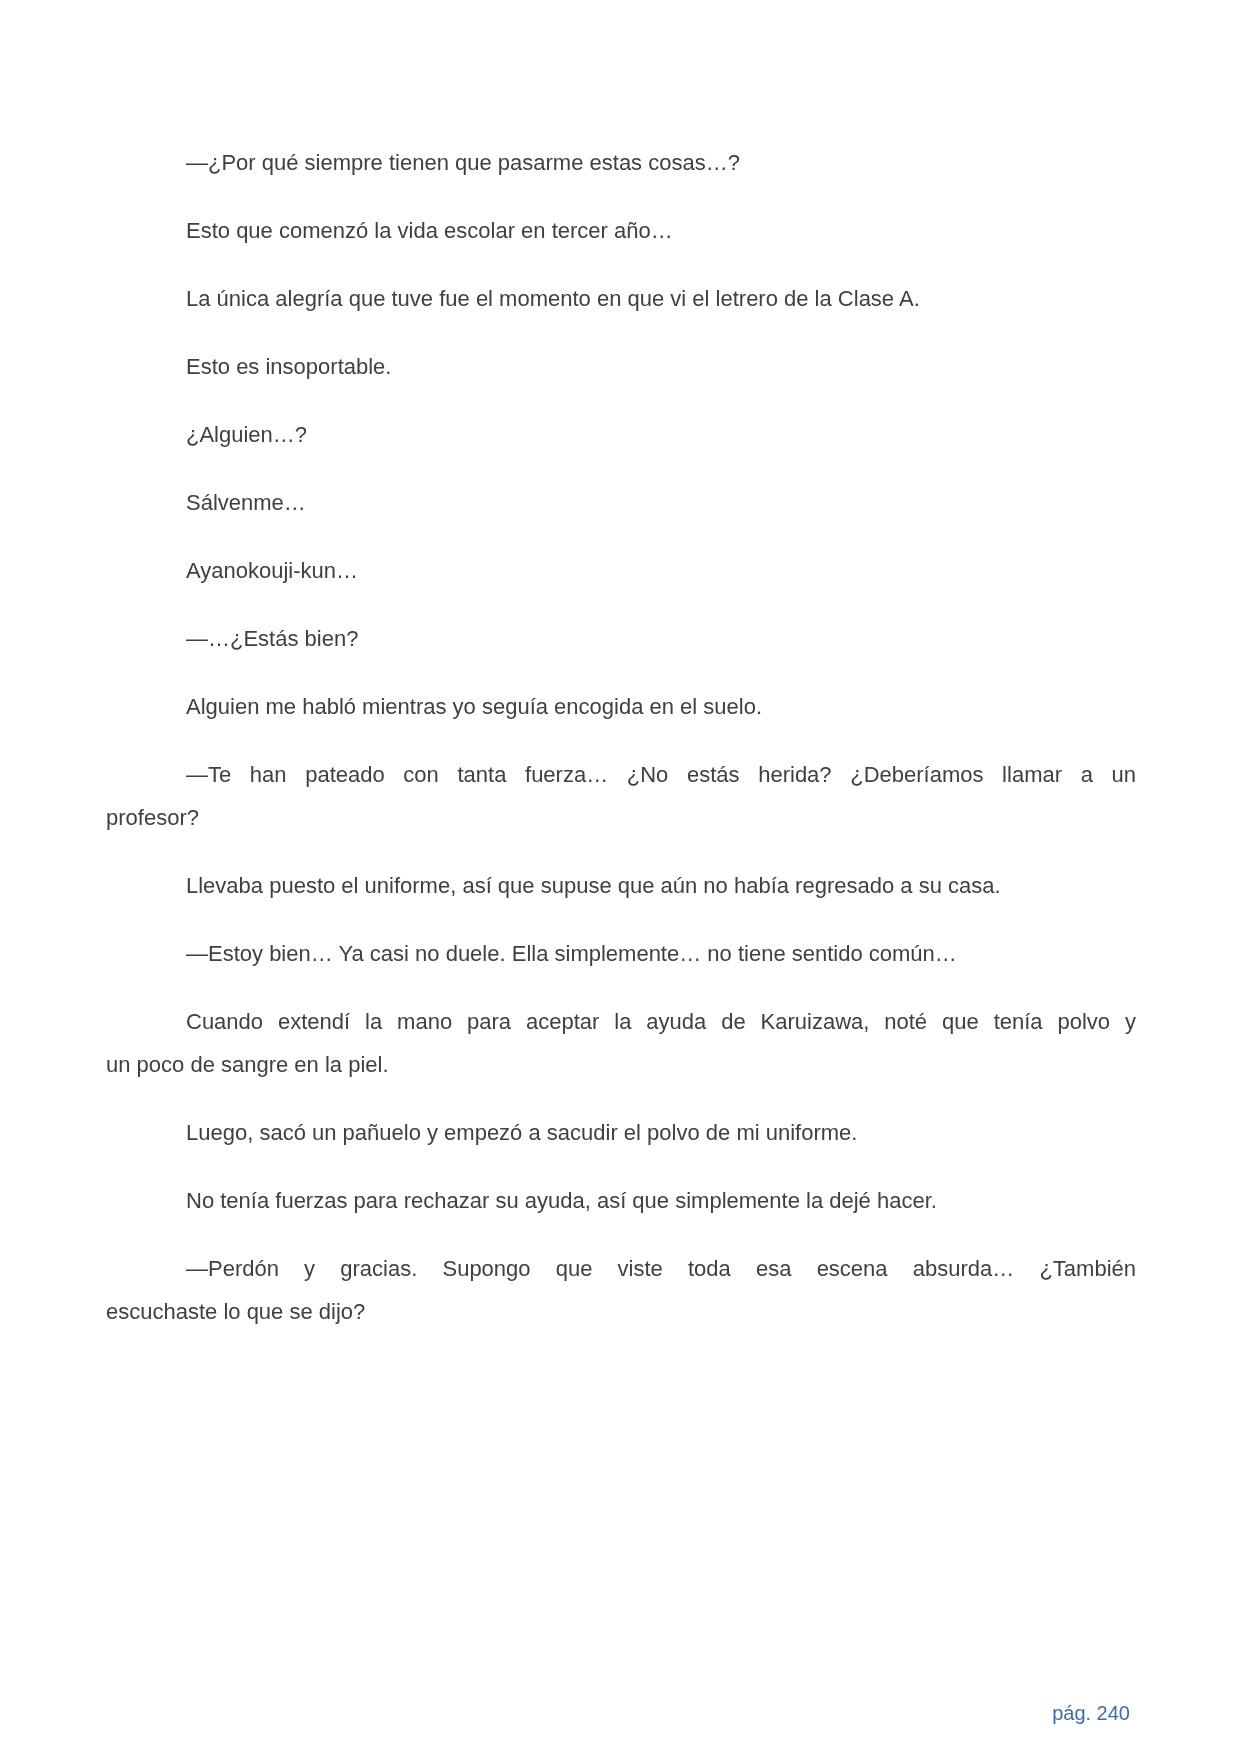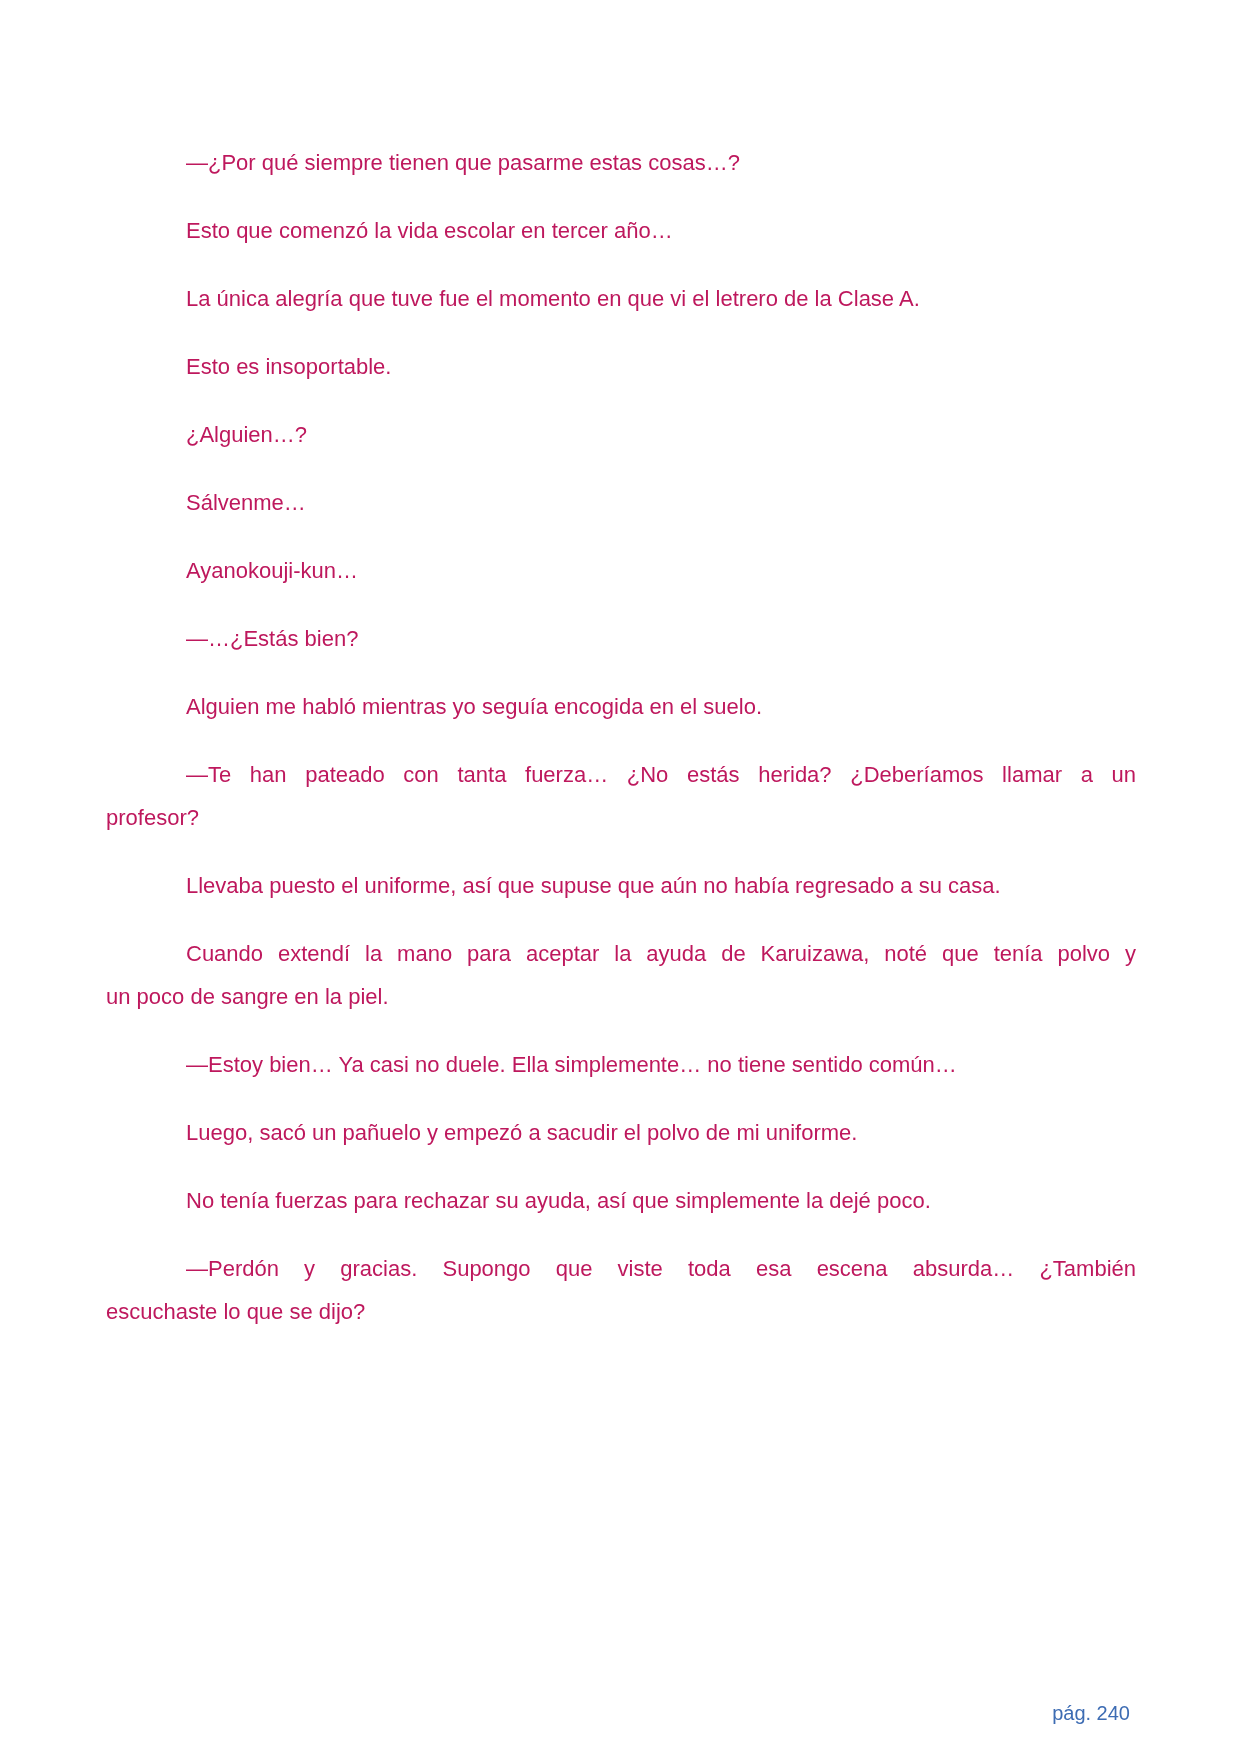--- a/index.html
+++ b/index.html
@@ -18,21 +18,21 @@
   .content {
     position: absolute;
     left: 106px;
     top: 141px;
     width: 1030px;
   }
   .para {
     margin: 0 0 25px 0;
     font-size: 22px;
     line-height: 43px;
-    color: #be185d;
+    color: #404040;
     text-align: left;
   }
   .para:last-child { margin-bottom: 0; }
   .line { display: block; }
   .line.first { padding-left: 80px; }
   .line.fill {
     text-align: justify;
     text-align-last: justify;
   }
   .page-footer {
@@ -91,35 +91,35 @@
       <span class="line">profesor?</span>
     </p>
 
 
 
     <p class="para">
       <span class="line first">Llevaba puesto el uniforme, así que supuse que aún no había regresado a su casa.</span>
     </p>
 
     <p class="para">
-      <span class="line first fill">Cuando extendí la mano para aceptar la ayuda de Karuizawa, noté que tenía polvo y</span>
-      <span class="line">un poco de sangre en la piel.</span>
+      <span class="line first">—Estoy bien… Ya casi no duele. Ella simplemente… no tiene sentido común…</span>
     </p>
 
     <p class="para">
-      <span class="line first">—Estoy bien… Ya casi no duele. Ella simplemente… no tiene sentido común…</span>
+      <span class="line first fill">Cuando extendí la mano para aceptar la ayuda de Karuizawa, noté que tenía polvo y</span>
+      <span class="line">un poco de sangre en la piel.</span>
     </p>
 
 
     <p class="para">
       <span class="line first">Luego, sacó un pañuelo y empezó a sacudir el polvo de mi uniforme.</span>
     </p>
 
     <p class="para">
-      <span class="line first">No tenía fuerzas para rechazar su ayuda, así que simplemente la dejé poco.</span>
+      <span class="line first">No tenía fuerzas para rechazar su ayuda, así que simplemente la dejé hacer.</span>
     </p>
 
     <p class="para">
       <span class="line first fill">—Perdón y gracias. Supongo que viste toda esa escena absurda… ¿También</span>
       <span class="line">escuchaste lo que se dijo?</span>
     </p>
 
   </main>
 
   <footer class="page-footer">

